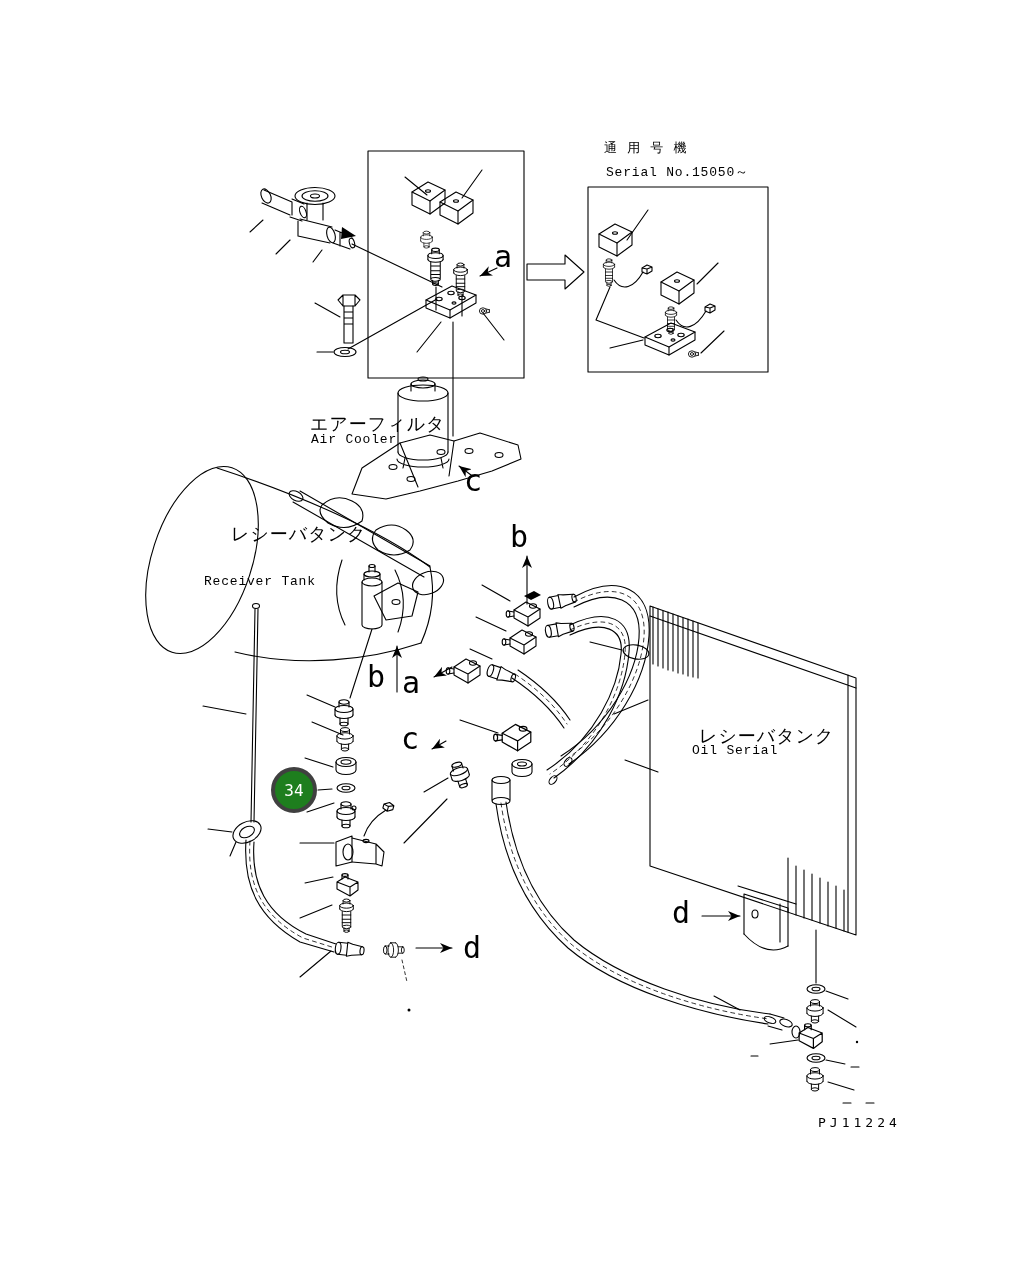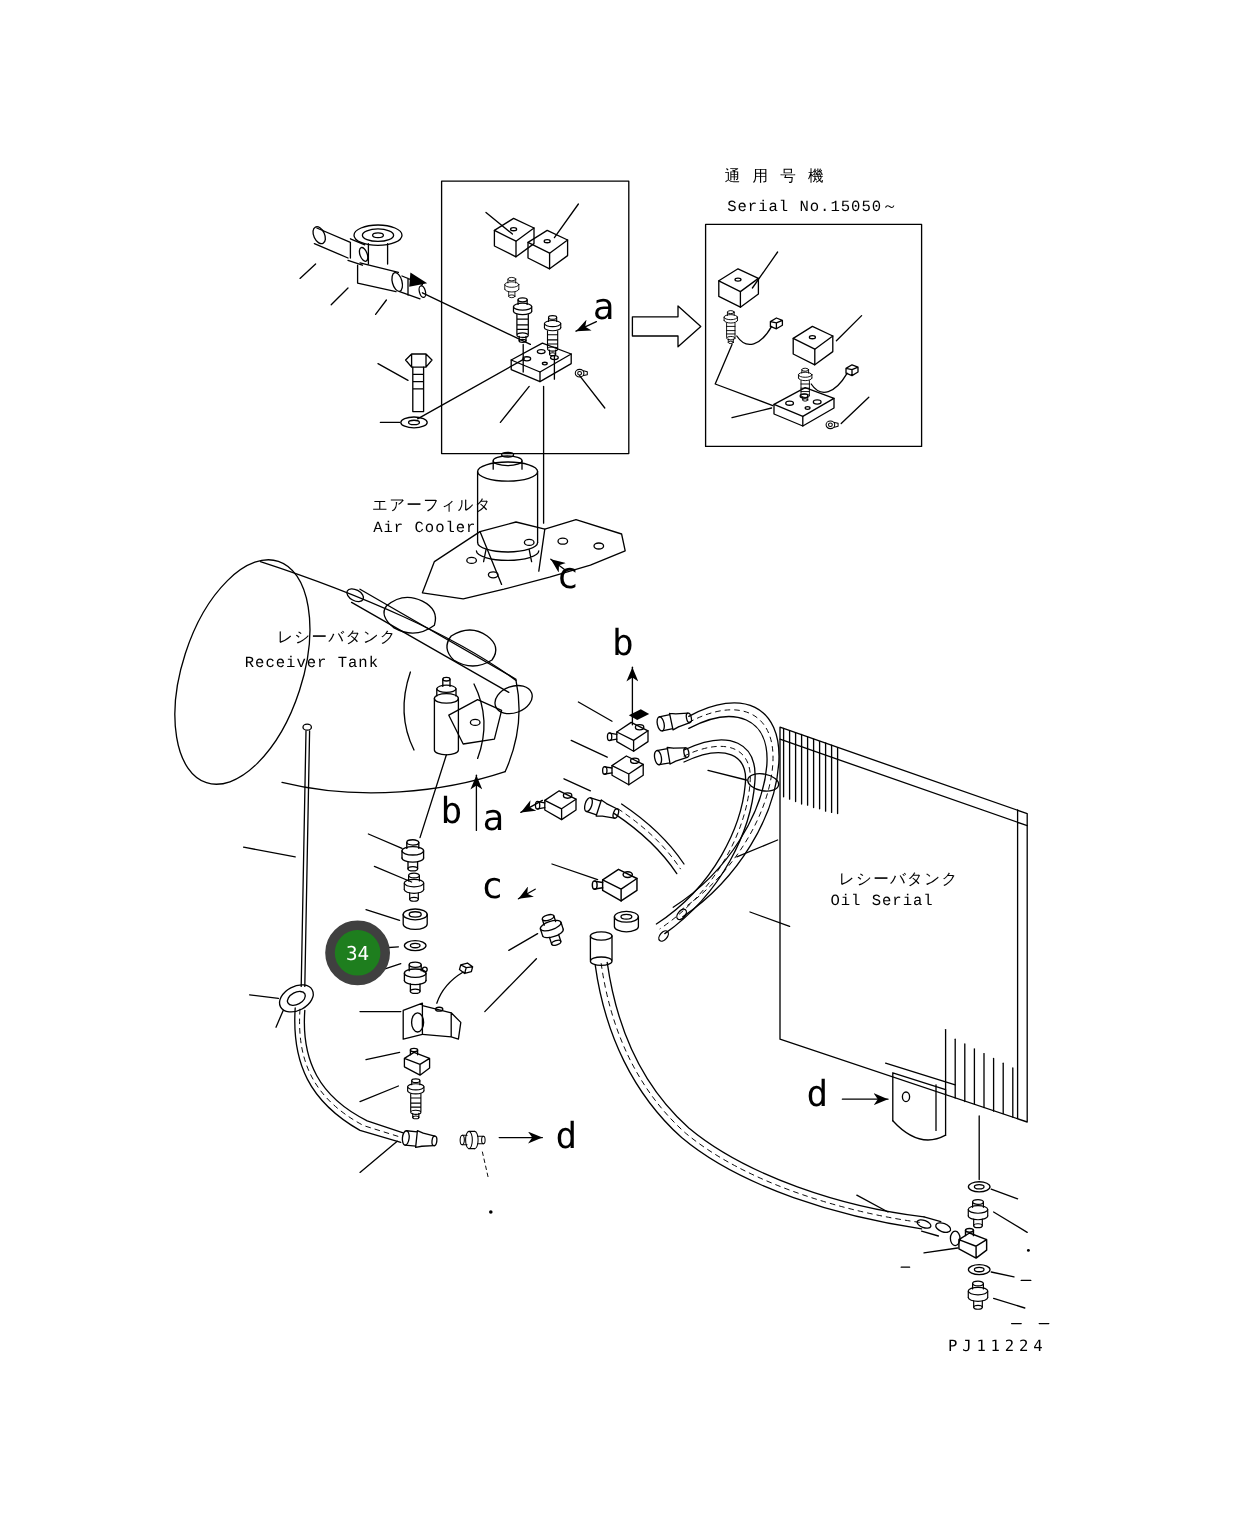--- a/index.html
+++ b/index.html
@@ -1,25 +1,25 @@
 <!DOCTYPE html>
 <html><head>
 <meta charset="utf-8">
 <style>
   html,body{margin:0;padding:0}
   body{width:1036px;height:1281px;position:relative;background:#fff;overflow:hidden;
        font-family:"DejaVu Sans Mono",monospace;color:#000}
   .lbl{position:absolute;white-space:pre;line-height:1.15}
-  .ja{font-family:Liberation Serif, serif;font-size:13px;letter-spacing:1px}
+  .ja{font-family:Liberation Serif, serif;font-size:18px;letter-spacing:1px}
   .en{font-family:Liberation Mono, monospace;font-size:13px;letter-spacing:.8px}
   .title-ja{font-family:"DejaVu Sans",sans-serif;font-size:13px;letter-spacing:3px}
   .callout{position:absolute;font-family:"DejaVu Sans Mono",monospace;font-size:30px;line-height:1}
   .drawing-no{font-family:"DejaVu Sans Mono",monospace;font-size:13px;letter-spacing:4px}
   .part-marker{position:absolute;left:271px;top:767px;width:38px;height:38px;border-radius:50%;
-       border:8px solid #404040;display:flex;align-items:center;justify-content:center;
+       border:4px solid #404040;display:flex;align-items:center;justify-content:center;
        color:#fff;font-size:16px;font-family:"DejaVu Sans Mono",monospace}
   svg.art{position:absolute;left:0;top:0;fill:none;stroke:#000;stroke-width:1.1;
        stroke-linecap:round;stroke-linejoin:round}
 </style>
 </head>
 <body>
 
 <svg class="art" width="1036" height="1281" viewBox="0 0 1036 1281">
   <defs>
     <marker id="ah" markerWidth="14" markerHeight="10" refX="12" refY="5" orient="auto" markerUnits="userSpaceOnUse">
@@ -374,31 +374,31 @@
   </g>
 </svg>
 
 <div class="lbl title-ja" style="left:604px;top:141px">通 用 号 機</div>
 <div class="lbl en" style="left:606px;top:166px">Serial No.15050～</div>
 
 <div class="lbl ja" style="left:310px;top:414px">エアーフィルタ</div>
 <div class="lbl en" style="left:311px;top:433px">Air Cooler</div>
 
 <div class="lbl ja" style="left:231px;top:524px">レシーバタンク</div>
-<div class="lbl en" style="left:204px;top:546px">Receiver Tank</div>
+<div class="lbl en" style="left:204px;top:575px">Receiver Tank</div>
 
 <div class="lbl ja" style="left:699px;top:726px">レシーバタンク</div>
 <div class="lbl en" style="left:692px;top:744px">Oil Serial</div>
 
 <div class="callout" style="left:494px;top:242px">a</div>
 <div class="callout" style="left:510px;top:522px">b</div>
 <div class="callout" style="left:367px;top:662px">b</div>
 <div class="callout" style="left:402px;top:668px">a</div>
 <div class="callout" style="left:464px;top:466px">c</div>
 <div class="callout" style="left:401px;top:724px">c</div>
 <div class="callout" style="left:672px;top:898px">d</div>
 <div class="callout" style="left:463px;top:933px">d</div>
 
 <div class="part-marker" style="background-color: rgb(30, 126, 30);">
   <span>34</span>
 </div>
 
-<div class="lbl drawing-no" style="left:790px;top:1116px">PJ11224</div>
+<div class="lbl drawing-no" style="left:818px;top:1116px">PJ11224</div>
 
 </body></html>

